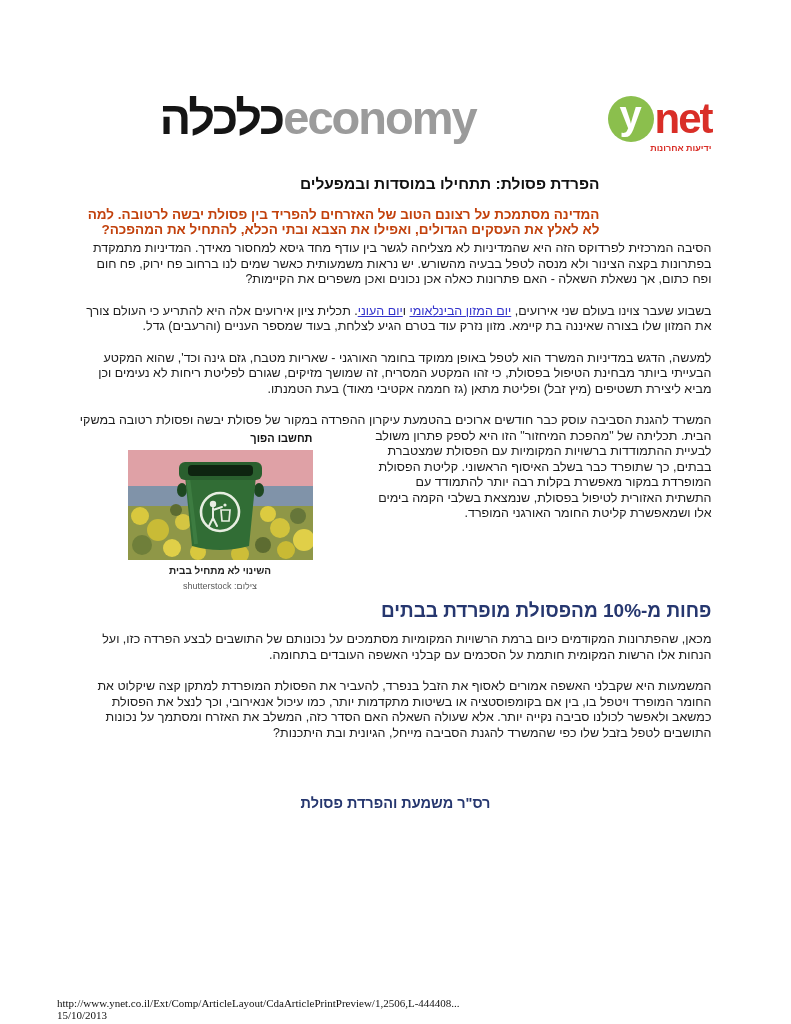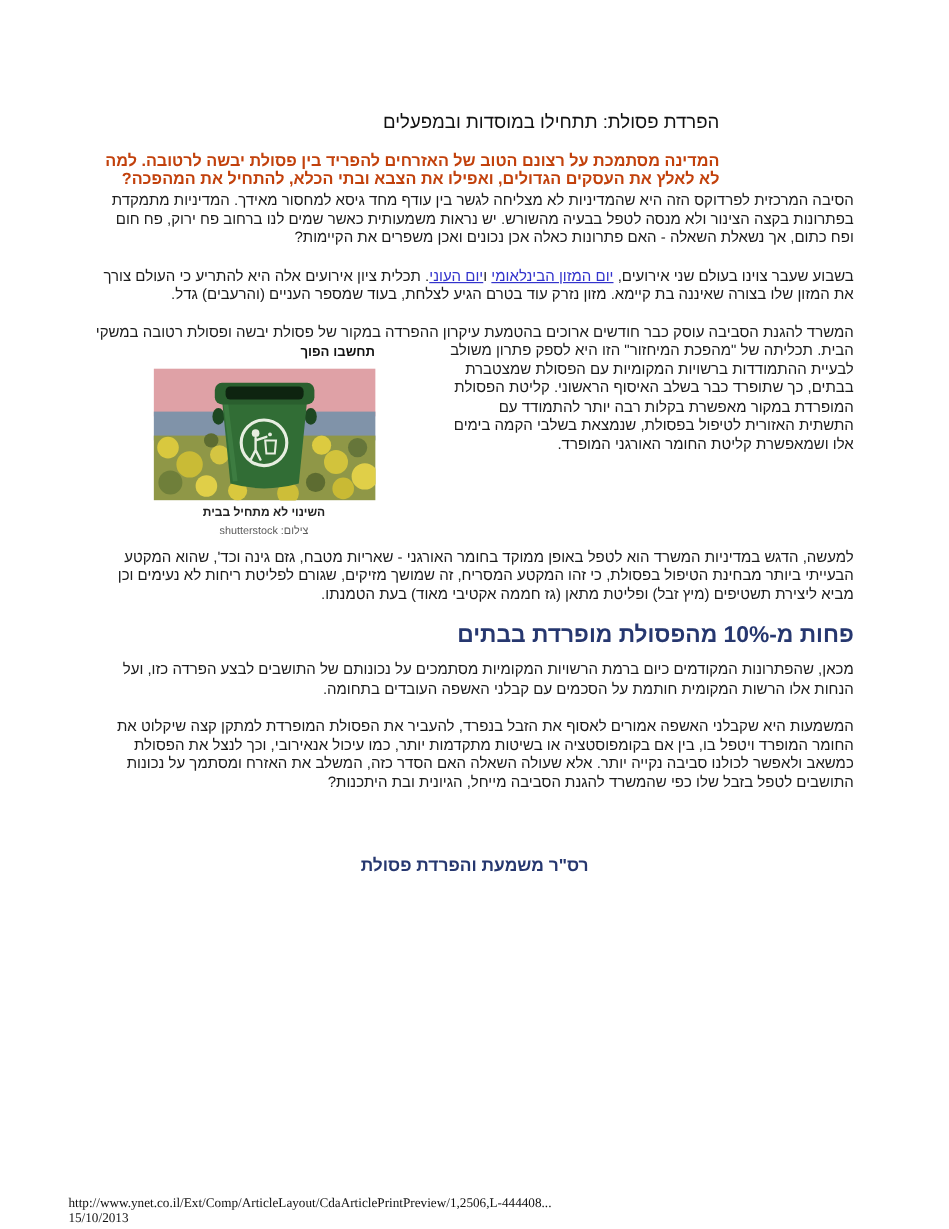--- a/index.html
+++ b/index.html
@@ -23,21 +23,21 @@
   .ynet-row{display:flex;direction:ltr;align-items:center;line-height:1;}
   .y-circle{width:46px;height:46px;border-radius:50%;background:#8bbf4d;color:#ffffff;
             font-weight:bold;font-size:40px;display:flex;align-items:center;justify-content:center;
             padding-bottom:8px;box-sizing:border-box;}
   .net-text{color:#d92e27;font-size:42px;font-weight:bold;letter-spacing:-2px;margin-left:1px;}
   .ynet-tagline{color:#d92e27;font-size:9px;font-weight:bold;margin-top:1px;direction:rtl;}
 
   
   .article{direction:rtl;text-align:right;}
   .headline-block{margin-left:0;margin-right:0;width:520px;margin-right:112px;}
-  .title{font-size:15.5px;font-weight:normal;margin:0 0 14px;color:#111;}
+  .title{font-size:15.5px;font-weight:bold;margin:0 0 14px;color:#111;}
   .subtitle{font-size:13.5px;font-weight:bold;line-height:15px;margin:0 0 4px;color:#c2410c;}
   .author-line{margin:0 0 10px;}
   .author-highlight{background:#f7ee33;color:#6e682f;font-size:12.5px;padding:1px 3px;}
   .body-p{font-size:12.5px;line-height:15.5px;margin:0 0 16px;color:#1c1c1c;}
   .inline-link{color:#3333cc;text-decoration:underline;cursor:pointer;}
 
   
   .figure{float:left;width:185px;margin:2px 60px 6px 48px;display:block;}
   .fig-cap-top{display:block;font-size:11px;font-weight:bold;text-align:right;
                padding-left:6px;margin-bottom:4px;color:#111;}
@@ -54,31 +54,46 @@
                 justify-content:space-between;font-family:"Liberation Serif","DejaVu Serif",serif;
                 font-size:11px;color:#111;flex-direction:column;}
 </style>
 </head>
 <body>
 
 <div class="page">
 
   <div class="content">
 
+    <div class="masthead">
+      <div class="channel">
+        <span class="channel-he">כלכלה</span>
+        <span class="channel-en">economy</span>
+      </div>
+      <div class="ynet">
+        <span class="ynet-row">
+          <span class="y-circle">y</span>
+          <span class="net-text">net</span>
+        </span>
+        <span class="ynet-tagline">ידיעות אחרונות</span>
+      </div>
+    </div>
 
     <div class="article">
 
       <div class="headline-block">
         <h1 class="title">הפרדת פסולת: תתחילו במוסדות ובמפעלים</h1>
         <p class="subtitle">המדינה מסתמכת על רצונם הטוב של האזרחים להפריד בין פסולת יבשה לרטובה. למה לא לאלץ את העסקים הגדולים, ואפילו את הצבא ובתי הכלא, להתחיל את המהפכה?</p>
       </div>
 
       <p class="body-p">הסיבה המרכזית לפרדוקס הזה היא שהמדיניות לא מצליחה לגשר בין עודף מחד גיסא למחסור מאידך. המדיניות מתמקדת בפתרונות בקצה הצינור ולא מנסה לטפל בבעיה מהשורש. יש נראות משמעותית כאשר שמים לנו ברחוב פח ירוק, פח חום ופח כתום, אך נשאלת השאלה - האם פתרונות כאלה אכן נכונים ואכן משפרים את הקיימות?</p>
 
       <p class="body-p"><span>בשבוע שעבר צוינו בעולם שני אירועים, </span><span class="inline-link">יום המזון הבינלאומי</span><span> ו</span><span class="inline-link">יום העוני</span><span>. תכלית ציון אירועים אלה היא להתריע כי העולם צורך את המזון שלו בצורה שאיננה בת קיימא. מזון נזרק עוד בטרם הגיע לצלחת, בעוד שמספר העניים (והרעבים) גדל.</span></p>
+
+      <p class="body-p clear-p">למעשה, הדגש במדיניות המשרד הוא לטפל באופן ממוקד בחומר האורגני - שאריות מטבח, גזם גינה וכד', שהוא המקטע הבעייתי ביותר מבחינת הטיפול בפסולת, כי זהו המקטע המסריח, זה שמושך מזיקים, שגורם לפליטת ריחות לא נעימים וכן מביא ליצירת תשטיפים (מיץ זבל) ופליטת מתאן (גז חממה אקטיבי מאוד) בעת הטמנתו.</p>
 
       <p class="body-p"><span>המשרד להגנת הסביבה עוסק כבר חודשים ארוכים בהטמעת עיקרון ההפרדה במקור של פסולת יבשה ופסולת רטובה במשקי הבית.</span>
         <span class="figure">
           <span class="fig-cap-top">תחשבו הפוך</span>
           <svg class="fig-photo" viewBox="0 0 185 110" xmlns="http://www.w3.org/2000/svg">
             <rect x="0" y="0" width="185" height="40" fill="#dfa1a6"></rect>
             <rect x="0" y="36" width="185" height="24" fill="#8093a9"></rect>
             <rect x="0" y="56" width="185" height="54" fill="#8f9747"></rect>
             <circle cx="12" cy="66" r="9" fill="#d9c83e"></circle>
               <circle cx="30" cy="80" r="11" fill="#c9bb36"></circle>
@@ -104,22 +119,20 @@
             <circle cx="85" cy="54" r="3.2" fill="#e7eee1"></circle>
             <path d="M85,58 L85,68 M85,68 L81,76 M85,68 L89,76 M85,60 L94,57" stroke="#e7eee1" stroke-width="2" fill="none" stroke-linecap="round"></path>
             <path d="M93,60 L102,60 L101,71 L94,71 Z" fill="none" stroke="#e7eee1" stroke-width="1.7"></path>
             <circle cx="97" cy="55" r="1.6" fill="#e7eee1"></circle>
           </svg>
           <span class="fig-cap-bottom">השינוי לא מתחיל בבית</span>
           <span class="fig-credit">צילום: shutterstock</span>
         </span>
         <span>תכליתה של "מהפכת המיחזור" הזו היא לספק פתרון משולב לבעיית ההתמודדות ברשויות המקומיות עם הפסולת שמצטברת בבתים, כך שתופרד כבר בשלב האיסוף הראשוני. קליטת הפסולת המופרדת במקור מאפשרת בקלות רבה יותר להתמודד עם התשתית האזורית לטיפול בפסולת, שנמצאת בשלבי הקמה בימים אלו ושמאפשרת קליטת החומר האורגני המופרד.</span></p>
 
-      <p class="body-p clear-p">למעשה, הדגש במדיניות המשרד הוא לטפל באופן ממוקד בחומר האורגני - שאריות מטבח, גזם גינה וכד', שהוא המקטע הבעייתי ביותר מבחינת הטיפול בפסולת, כי זהו המקטע המסריח, זה שמושך מזיקים, שגורם לפליטת ריחות לא נעימים וכן מביא ליצירת תשטיפים (מיץ זבל) ופליטת מתאן (גז חממה אקטיבי מאוד) בעת הטמנתו.</p>
-
       <h2 class="section-heading">פחות מ-10% מהפסולת מופרדת בבתים</h2>
 
       <p class="body-p">מכאן, שהפתרונות המקודמים כיום ברמת הרשויות המקומיות מסתמכים על נכונותם של התושבים לבצע הפרדה כזו, ועל הנחות אלו הרשות המקומית חותמת על הסכמים עם קבלני האשפה העובדים בתחומה.</p>
 
       <p class="body-p">המשמעות היא שקבלני האשפה אמורים לאסוף את הזבל בנפרד, להעביר את הפסולת המופרדת למתקן קצה שיקלוט את החומר המופרד ויטפל בו, בין אם בקומפוסטציה או בשיטות מתקדמות יותר, כמו עיכול אנאירובי, וכך לנצל את הפסולת כמשאב ולאפשר לכולנו סביבה נקייה יותר. אלא שעולה השאלה האם הסדר כזה, המשלב את האזרח ומסתמך על נכונות התושבים לטפל בזבל שלו כפי שהמשרד להגנת הסביבה מייחל, הגיונית ובת היתכנות?</p>
 
 
       <h3 class="related-heading">רס"ר משמעת והפרדת פסולת</h3>
 
     </div>

